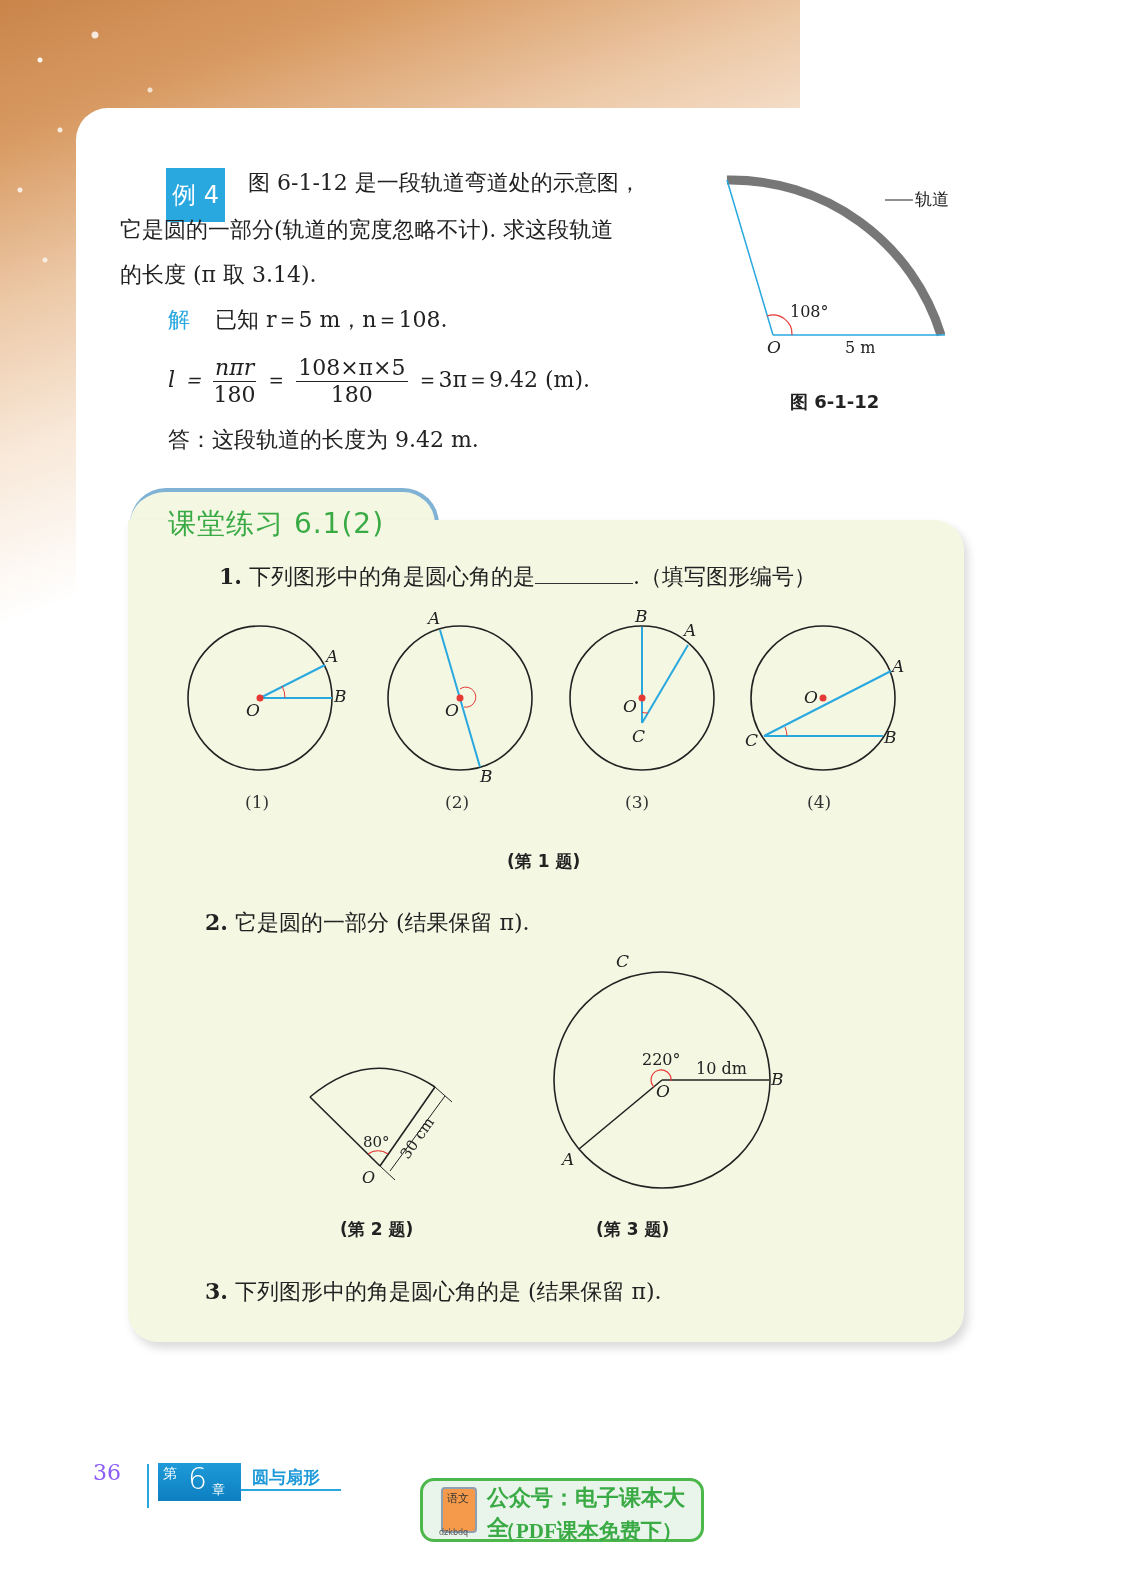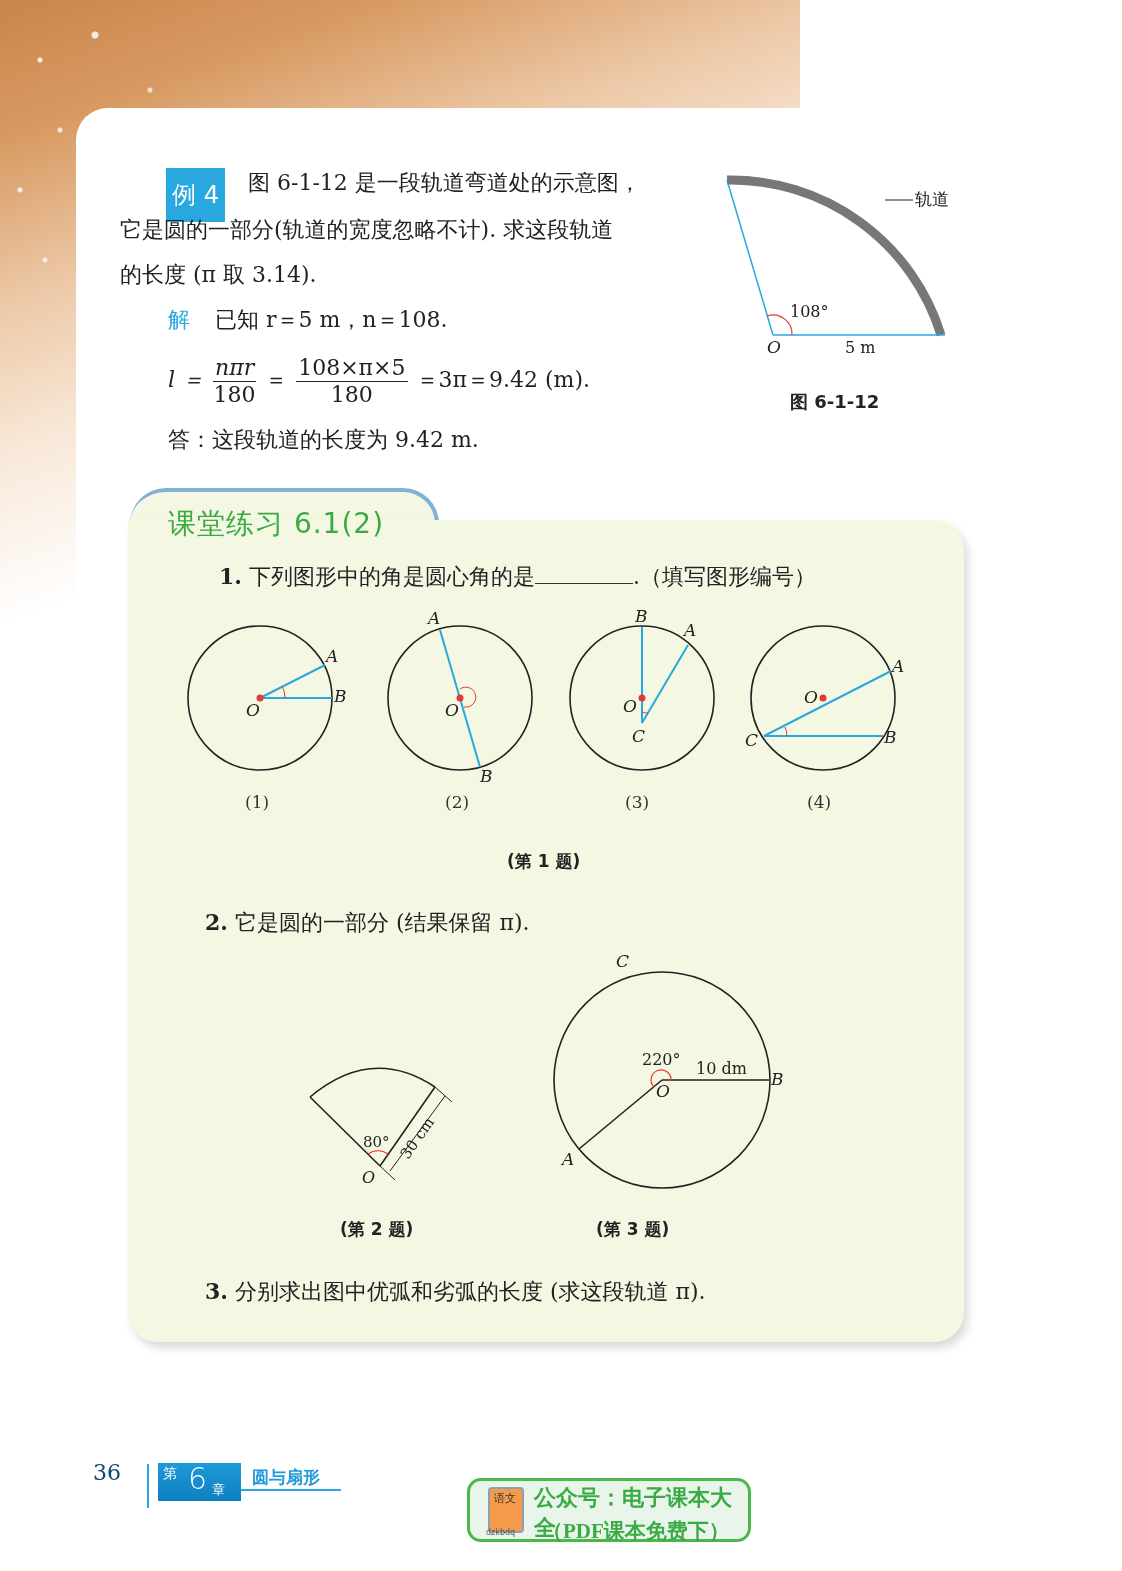--- a/index.html
+++ b/index.html
@@ -48,35 +48,35 @@
     background: #f4f8e3; border-radius: 0 30px 30px 30px;
     box-shadow: 4px 6px 10px rgba(0,0,0,0.15);
   }
   .ex-title {
     position: absolute; left: 168px; top: 505px; font-family: "DejaVu Sans", sans-serif;
     font-size: 28px; color: #3aaa45; letter-spacing: 1px;
   }
   .q-num { font-weight: bold; }
   .blank { display: inline-block; width: 98px; border-bottom: 1.5px solid #333; height: 20px; vertical-align: baseline; }
   svg text { font-family: "DejaVu Serif", "Liberation Serif", serif; }
-  .footer-num { position: absolute; left: 93px; top: 1460px; font-size: 22px; color: #0c4a6e; font-family: "DejaVu Serif", serif; }
+  .footer-num { position: absolute; left: 93px; top: 1460px; font-size: 22px; color: #8b5cf6; font-family: "DejaVu Serif", serif; }
   .footer-bar { position: absolute; left: 147px; top: 1464px; width: 2px; height: 44px; background: #29a8e0; }
   .chapter-box {
     position: absolute; left: 158px; top: 1463px; width: 83px; height: 38px;
     background: linear-gradient(180deg, #1f9ad8, #0d7fc0); color: #fff;
     font-family: "DejaVu Sans", sans-serif;
   }
   .chapter-box .c1 { position: absolute; left: 5px; top: 2px; font-size: 14px; }
   .chapter-box .c2 { position: absolute; left: 30px; top: -2px; font-size: 30px; font-weight: 300; }
   .chapter-box .c3 { position: absolute; left: 54px; top: 18px; font-size: 13px; }
   .chapter-title { position: absolute; left: 252px; top: 1466px; font-family: "DejaVu Sans", sans-serif; font-size: 17px; color: #1f9ad8; font-weight: bold; }
   .chapter-line { position: absolute; left: 241px; top: 1489px; width: 100px; height: 1.5px; background: #29a8e0; }
   .promo {
     position: absolute; left: 420px; top: 1478px; width: 278px; height: 58px;
-    border: 3px solid #4cb84c; border-radius: 14px; background: #e9f5ea; margin-left: 47px;
+    border: 3px solid #4cb84c; border-radius: 14px; background: #e9f5ea;
   }
   .promo .l1, .promo .l2 { position: absolute; font-family: "DejaVu Sans", sans-serif; color: #3aaa45; font-weight: bold; }
   .promo .l1 { left: 64px; top: 2px; font-size: 22px; }
   .promo .l2 { left: 72px; top: 36px; font-size: 21px; font-family: Liberation Serif, serif; }
   .promo .book { position: absolute; left: 18px; top: 6px; width: 32px; height: 42px; background: #f49a4a; border: 2px solid #8ea0b0; border-radius: 4px; }
   .promo .book span { position: absolute; left: 4px; top: 2px; font-size: 11px; color: #333; font-family: "DejaVu Sans", sans-serif; }
   .promo .tag { position: absolute; left: 16px; top: 47px; font-size: 8px; color: #555; font-family: "DejaVu Sans", sans-serif; }
 </style>
 </head>
 <body>
@@ -213,21 +213,21 @@
   <text x="102" y="120" font-size="16" fill="#222">220°</text>
   <text x="156" y="129" font-size="16" fill="#222">10 dm</text>
   <text x="231" y="140" font-size="17" font-style="italic" fill="#222">B</text>
   <text x="116" y="152" font-size="17" font-style="italic" fill="#222">O</text>
   <text x="22" y="220" font-size="17" font-style="italic" fill="#222">A</text>
 </svg>
 <div class="fig-caption" style="left:596px; top:1218px; font-size:17px;">(第 3 题)</div>
 
 <div class="text-line" style="left:205px; top:1276px;">
   <span class="q-num">3.</span>
-  <span>分别求出图中优弧和劣弧的长度 (求这段轨道 π).</span>
+  <span>下列图形中的角是圆心角的是 (结果保留 π).</span>
 </div>
 
 <div class="footer-num">36</div>
 <div class="footer-bar"></div>
 <div class="chapter-box">
   <span class="c1">第</span>
   <span class="c2">6</span>
   <span class="c3">章</span>
 </div>
 <div class="chapter-title">圆与扇形</div>

